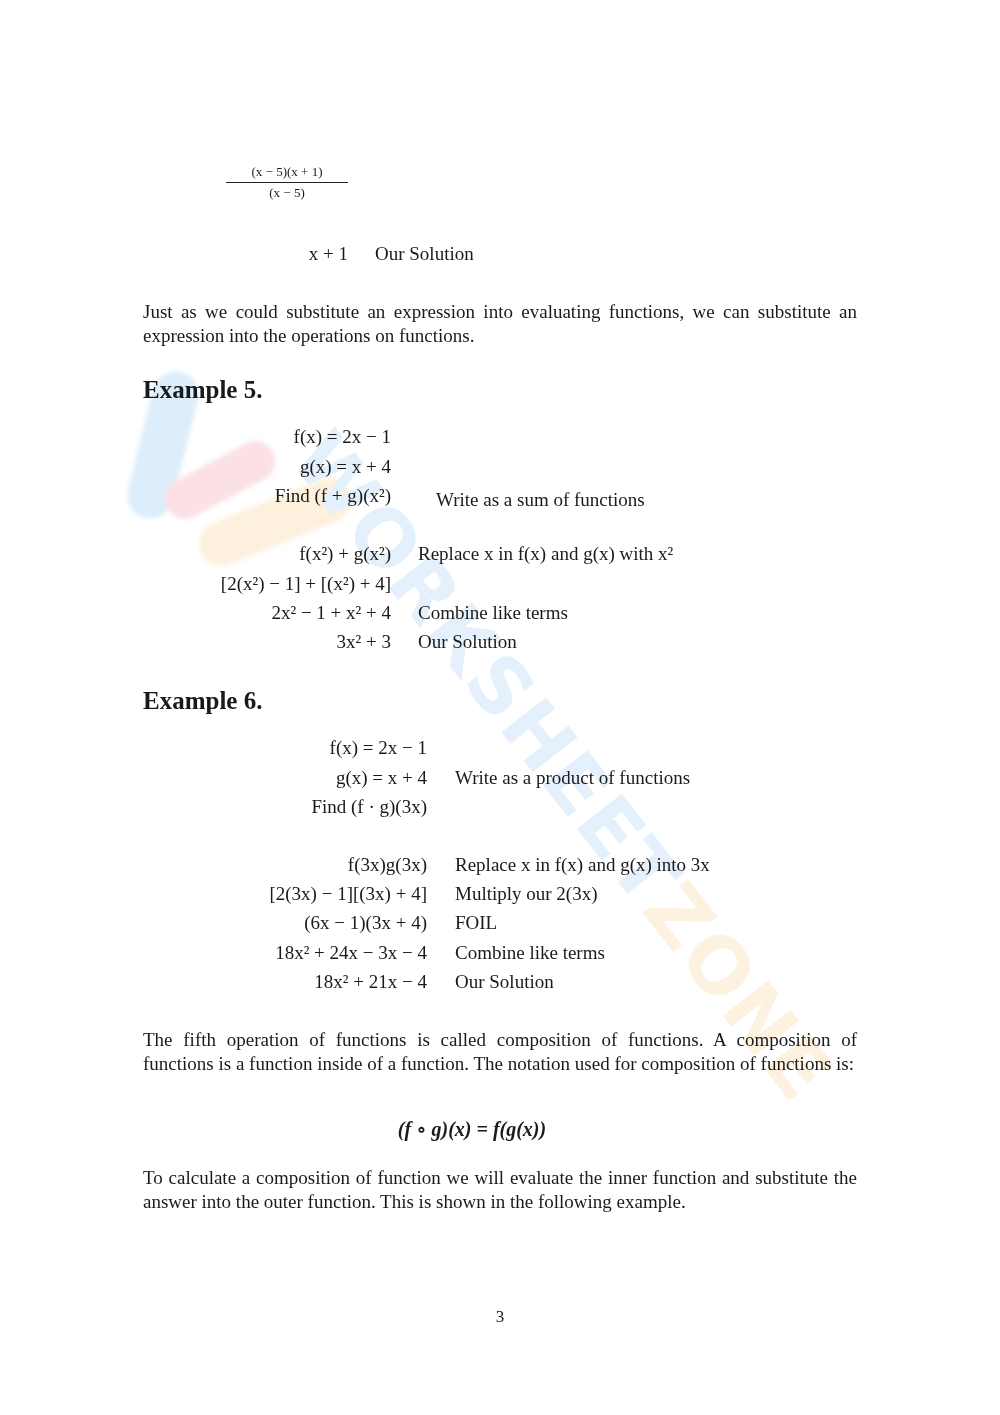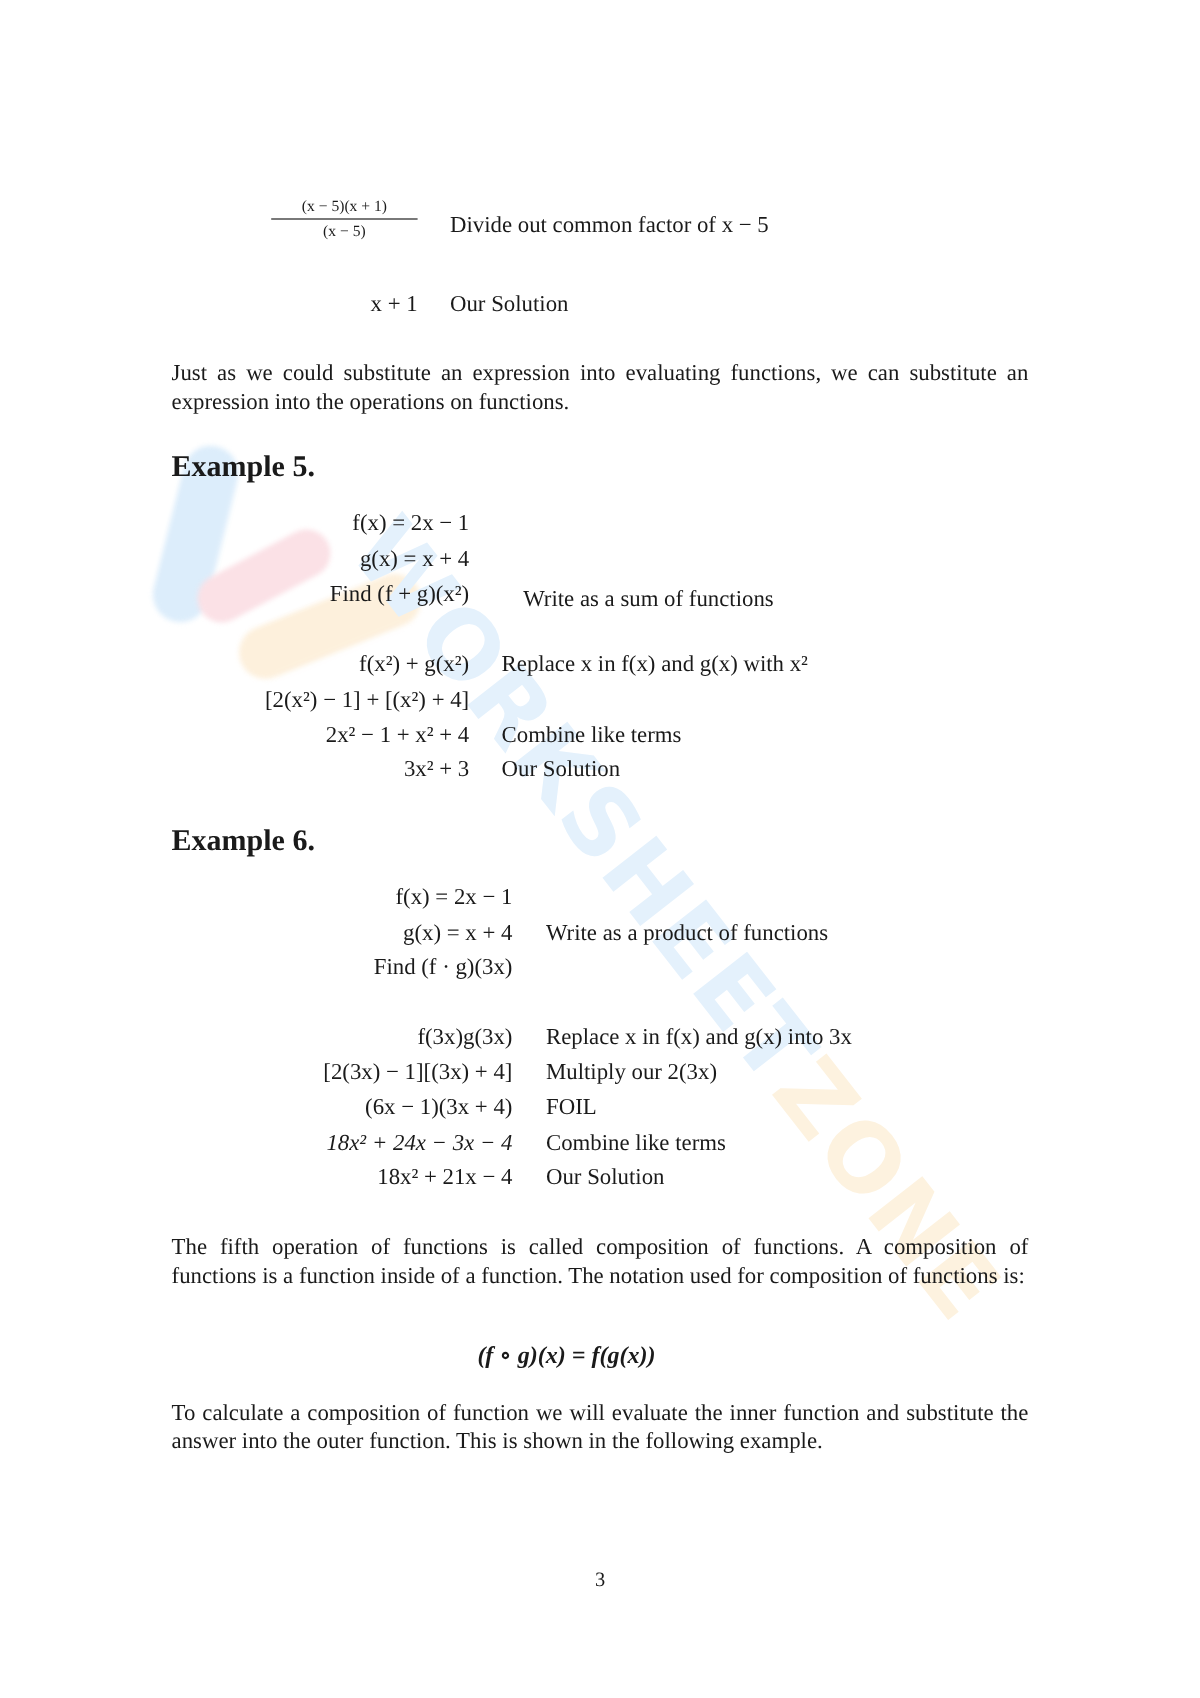--- a/index.html
+++ b/index.html
@@ -54,21 +54,20 @@
     <div class="wm-stroke wm-orange" style="left:195px;top:500px;width:160px;height:44px;transform:rotate(-22deg);"></div>
     <div class="wm-text">
       <span class="w1">WORKSHEET</span><span class="w2">ZONE</span>
     </div>
   </div>
 
   <div class="frac math" style="left:226px;top:164px;width:122px;">
     <span class="num" style="font-style:normal;">(x − 5)(x + 1)</span>
     <span class="den">(x − 5)</span>
   </div>
-  <div class="row serif" style="left:375px;top:176px;">Divide out common factor of x − 5</div>
 
   <div class="row math left" style="left:248px;width:100px;top:242px;">x + 1</div>
   <div class="row serif" style="left:375px;top:242px;">Our Solution</div>
 
   <div class="para" style="top:300px;">Just as we could substitute an expression into evaluating functions, we can substitute an expression into the operations on functions.</div>
 
   <div class="heading" style="top:376px;">Example 5.</div>
 
   <div class="row math left" style="left:150px;width:241px;top:425px;">f(x) = 2x − 1</div>
   <div class="row math left" style="left:150px;width:241px;top:455px;">g(x) = x + 4</div>
@@ -89,21 +88,21 @@
   <div class="row math left" style="left:180px;width:247px;top:766px;">g(x) = x + 4</div>
   <div class="row serif" style="left:455px;top:766px;">Write as a product of functions</div>
   <div class="row math left" style="left:180px;width:247px;top:795px;">Find (f · g)(3x)</div>
 
   <div class="row math left" style="left:180px;width:247px;top:853px;">f(3x)g(3x)</div>
   <div class="row serif" style="left:455px;top:853px;">Replace x in f(x) and g(x) into 3x</div>
   <div class="row math left" style="left:180px;width:247px;top:882px;">[2(3x) − 1][(3x) + 4]</div>
   <div class="row serif" style="left:455px;top:882px;">Multiply our 2(3x)</div>
   <div class="row math left" style="left:180px;width:247px;top:911px;">(6x − 1)(3x + 4)</div>
   <div class="row serif" style="left:455px;top:911px;">FOIL</div>
-  <div class="row math left" style="left:180px;width:247px;top:941px;font-style:italic;">18x² + 24x − 3x − 4</div>
+  <div class="row math left" style="left:180px;width:247px;top:941px;">18x² + 24x − 3x − 4</div>
   <div class="row serif" style="left:455px;top:941px;">Combine like terms</div>
   <div class="row math left" style="left:180px;width:247px;top:970px;">18x² + 21x − 4</div>
   <div class="row serif" style="left:455px;top:970px;">Our Solution</div>
 
   <div class="para" style="top:1028px;">The fifth operation of functions is called composition of functions. A composition of functions is a function inside of a function. The notation used for composition of functions is:</div>
   <div class="display" style="top:1117px;">(f ∘ g)(x) = f(g(x))</div>
 
   <div class="para" style="top:1166px;">To calculate a composition of function we will evaluate the inner function and substitute the answer into the outer function. This is shown in the following example.</div>
 
   <div class="pagenum">3</div>

